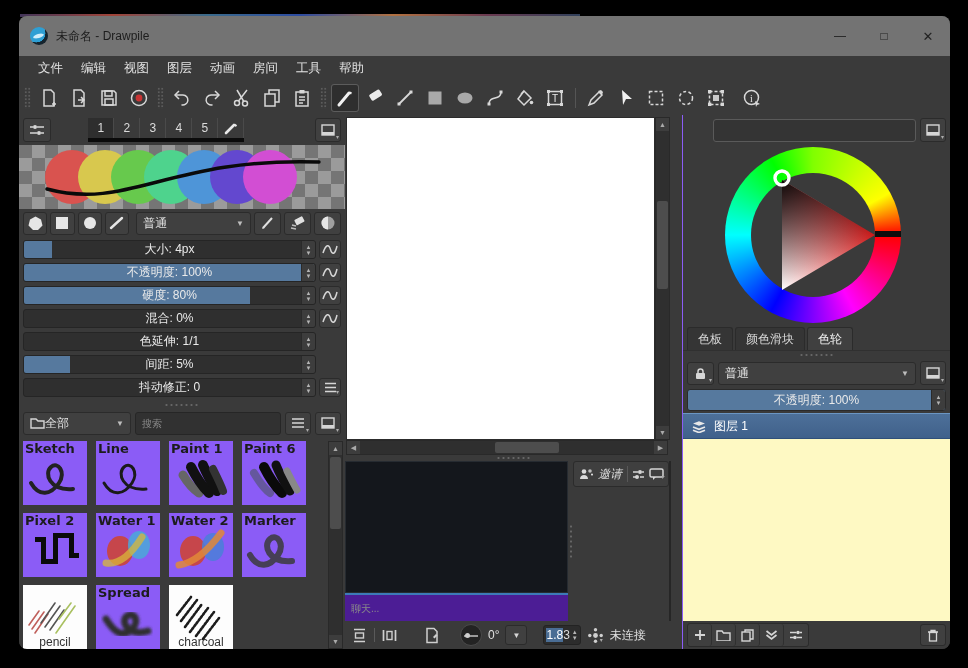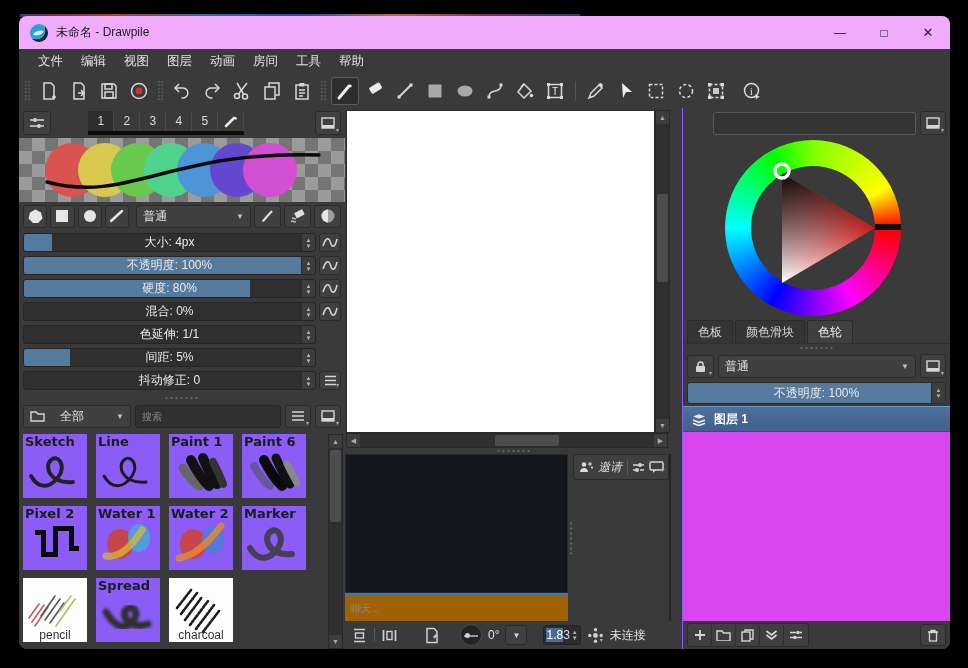--- a/index.html
+++ b/index.html
@@ -5,21 +5,21 @@
   * { margin:0; padding:0; box-sizing:border-box; }
   html,body { background:#000; }
   body { font-family:"Liberation Sans", sans-serif; }
   .stage { position:relative; width:968px; height:668px; background:#000; overflow:hidden; }
   .wallpaper-strip { position:absolute; left:20px; top:14px; width:560px; height:3px;
     background:linear-gradient(90deg,#43365a,#a04438,#3a6a8a,#2c4ba0,#b07040,#6a3a50,#30405a); }
   .window { position:absolute; left:19px; top:16px; width:931px; height:633px; background:#3a3a3a;
     border-radius:8px; overflow:hidden; display:flex; flex-direction:column; }
 
   
-  .titlebar { height:33px; background:#f0abfc; display:flex; align-items:center; flex:none;text-align:center; }
+  .titlebar { height:40px; background:#737373; display:flex; align-items:center; flex:none;text-align:center; }
   .app-icon { width:18px; height:18px; border-radius:50%; margin:0 8px 0 11px;
     background:radial-gradient(circle at 35% 35%, #2e9fd4 0 55%, #15242e 56%); position:relative; }
   .app-icon::after { content:""; position:absolute; left:3px; top:7px; width:11px; height:4px;
     border-radius:50%; background:#cfeefb; transform:rotate(-15deg); }
   .title-text { font-size:12px; color:#1d1d1d; }
   .tb-spacer { flex:1; }
   .win-btn { width:44px; height:33px; display:flex; align-items:center; justify-content:center;
     font-size:12px; color:#222; }
   .win-btn.close { font-size:13px; }
 
@@ -84,21 +84,21 @@
   .slider-fill { position:absolute; left:0; top:0; bottom:0; background:#56799e; }
   .slider-text { position:absolute; inset:0; display:flex; align-items:center; justify-content:center;
     font-size:12px; color:#eaeaea; white-space:nowrap; }
   .slider-spin { position:absolute; right:0; top:0; bottom:0; width:14px; background:#3d3d3d;
     border-left:1px solid #2a2a2a; display:flex; flex-direction:column; align-items:center; justify-content:center;
     color:#b5b5b5; font-size:6px; line-height:6px; }
   .curve-btn { width:22px; height:19px; flex:none; }
   .curve-spacer { width:22px; flex:none; }
 
   .filter-row { height:28px; display:flex; align-items:center; gap:4px; padding:0 4px; flex:none; }
-  .folder-dd { width:112px; height:23px; gap:15px; }
+  .folder-dd { width:112px; height:23px; gap:0; }
   .search-input { flex:1; height:23px; }
 
   .preset-area { flex:1; display:flex; min-height:0; padding:4px 2px 0 4px; gap:2px; }
   .preset-grid { flex:1; display:grid; grid-template-columns:repeat(4,64px); grid-auto-rows:64px;
     gap:8px 9px; align-content:start; }
   .preset-cell { width:64px; height:64px; position:relative; overflow:hidden; }
   .preset-cell.graybg { background:#8b5cf6; }
   .preset-cell.whitebg { background:#fdfdfd; }
   .preset-label-top { position:absolute; left:2px; top:0; font-size:13px; font-weight:bold; color:#1c1c1c;
     font-family:"DejaVu Sans", sans-serif; }
@@ -116,21 +116,21 @@
     border:1px solid #2c2c2c; }
   .canvas-vscroll { position:absolute; right:12px; top:2px; width:15px; height:323px; background:#2f2f2f;
     border:1px solid #292929; display:flex; flex-direction:column; align-items:center; }
   .canvas-hscroll { position:absolute; left:1px; top:325px; height:15px; width:322px; background:#2f2f2f;
     border:1px solid #292929; display:flex; align-items:center; }
   .hthumb { height:11px; background:#4d4d4d; border-radius:2px; }
   .chat-splitter { height:6px; flex:none; display:flex; align-items:center; }
   .chat-row { flex:1; display:flex; min-height:0; }
   .chat-col { width:223px; flex:none; display:flex; flex-direction:column; }
   .chat-messages { flex:1; background:#14171c; border:1px solid #262b31; }
-  .chat-input-wrap { height:28px; flex:none; background:#a16207; border-top:2px solid #3d7ab8;
+  .chat-input-wrap { height:28px; flex:none; background:#4c1d95; border-top:2px solid #3d7ab8;
     display:flex; }
   .chat-input { background:transparent; border:none; width:100%; }
   .vsplit { width:5px; flex:none; display:flex; }
   .user-col { width:88px; flex:none; display:flex; flex-direction:row;font-style:italic; }
   .user-header { height:26px; flex:none; display:flex; align-items:center; background:#3f3f3f;
     border:1px solid #2b2b2b; border-radius:3px; padding:0 3px; gap:3px; }
   .invite-btn { display:flex; align-items:center; gap:4px; color:#d9d9d9; font-size:12px; padding:0 2px; }
   .uh-sep { width:1px; height:16px; background:#585858; margin-left:auto; }
   .user-list { flex:1; background:#2b2b2b; border:1px solid #262626; border-top:none; }
 
@@ -160,21 +160,21 @@
   .color-tab { padding:3px 10px 4px 10px; font-size:12px; color:#d8d8d8; background:#353535;
     border:1px solid #2b2b2b; border-bottom:none; border-radius:3px 3px 0 0; margin-right:2px; }
   .color-tab.active { background:#404040; color:#f0f0f0; }
 
   .layer-header { height:28px; display:flex; align-items:center; gap:4px; padding:2px 4px; flex:none; }
   .lock-btn { width:27px; height:23px; }
   .layer-blend-dd { flex:1; height:23px; }
   .opacity-row { height:26px; display:flex; align-items:center; padding:1px 4px; flex:none; }
   .opacity-track { flex:1; height:22px; position:relative; background:#56799e; border:1px solid #2a2a2a;
     border-radius:3px; overflow:hidden; }
-  .layer-list { flex:1; min-height:0; background:#d946ef;font-weight:bold; }
+  .layer-list { flex:1; min-height:0; background:#fef9c3; }
   .layer-row { height:26px; display:flex; align-items:center; gap:7px; padding:0 8px;
     background:linear-gradient(#4d7099,#40618b); border-top:1px solid #6b96c3; border-bottom:1px solid #30507a;
     color:#fff; font-size:12px; }
   .layer-bottom { height:28px; flex:none; display:flex; align-items:center; gap:2px; padding:2px 4px; }
   .lb-btn { width:24px; height:22px; background:#3f3f3f; border:1px solid #2b2b2b; }
   .lb-group { display:flex; background:#3f3f3f; border:1px solid #2b2b2b; border-radius:3px; }
   .lb-group .lb-btn { border:none; border-right:1px solid #2f2f2f; background:transparent; }
   .lb-group .lb-btn:last-child { border-right:none; }
   .trash-btn { margin-left:auto; width:26px; height:22px; }
   .corner-dd { position:absolute; right:1px; bottom:1px; font-size:6px; color:#aaa; }

